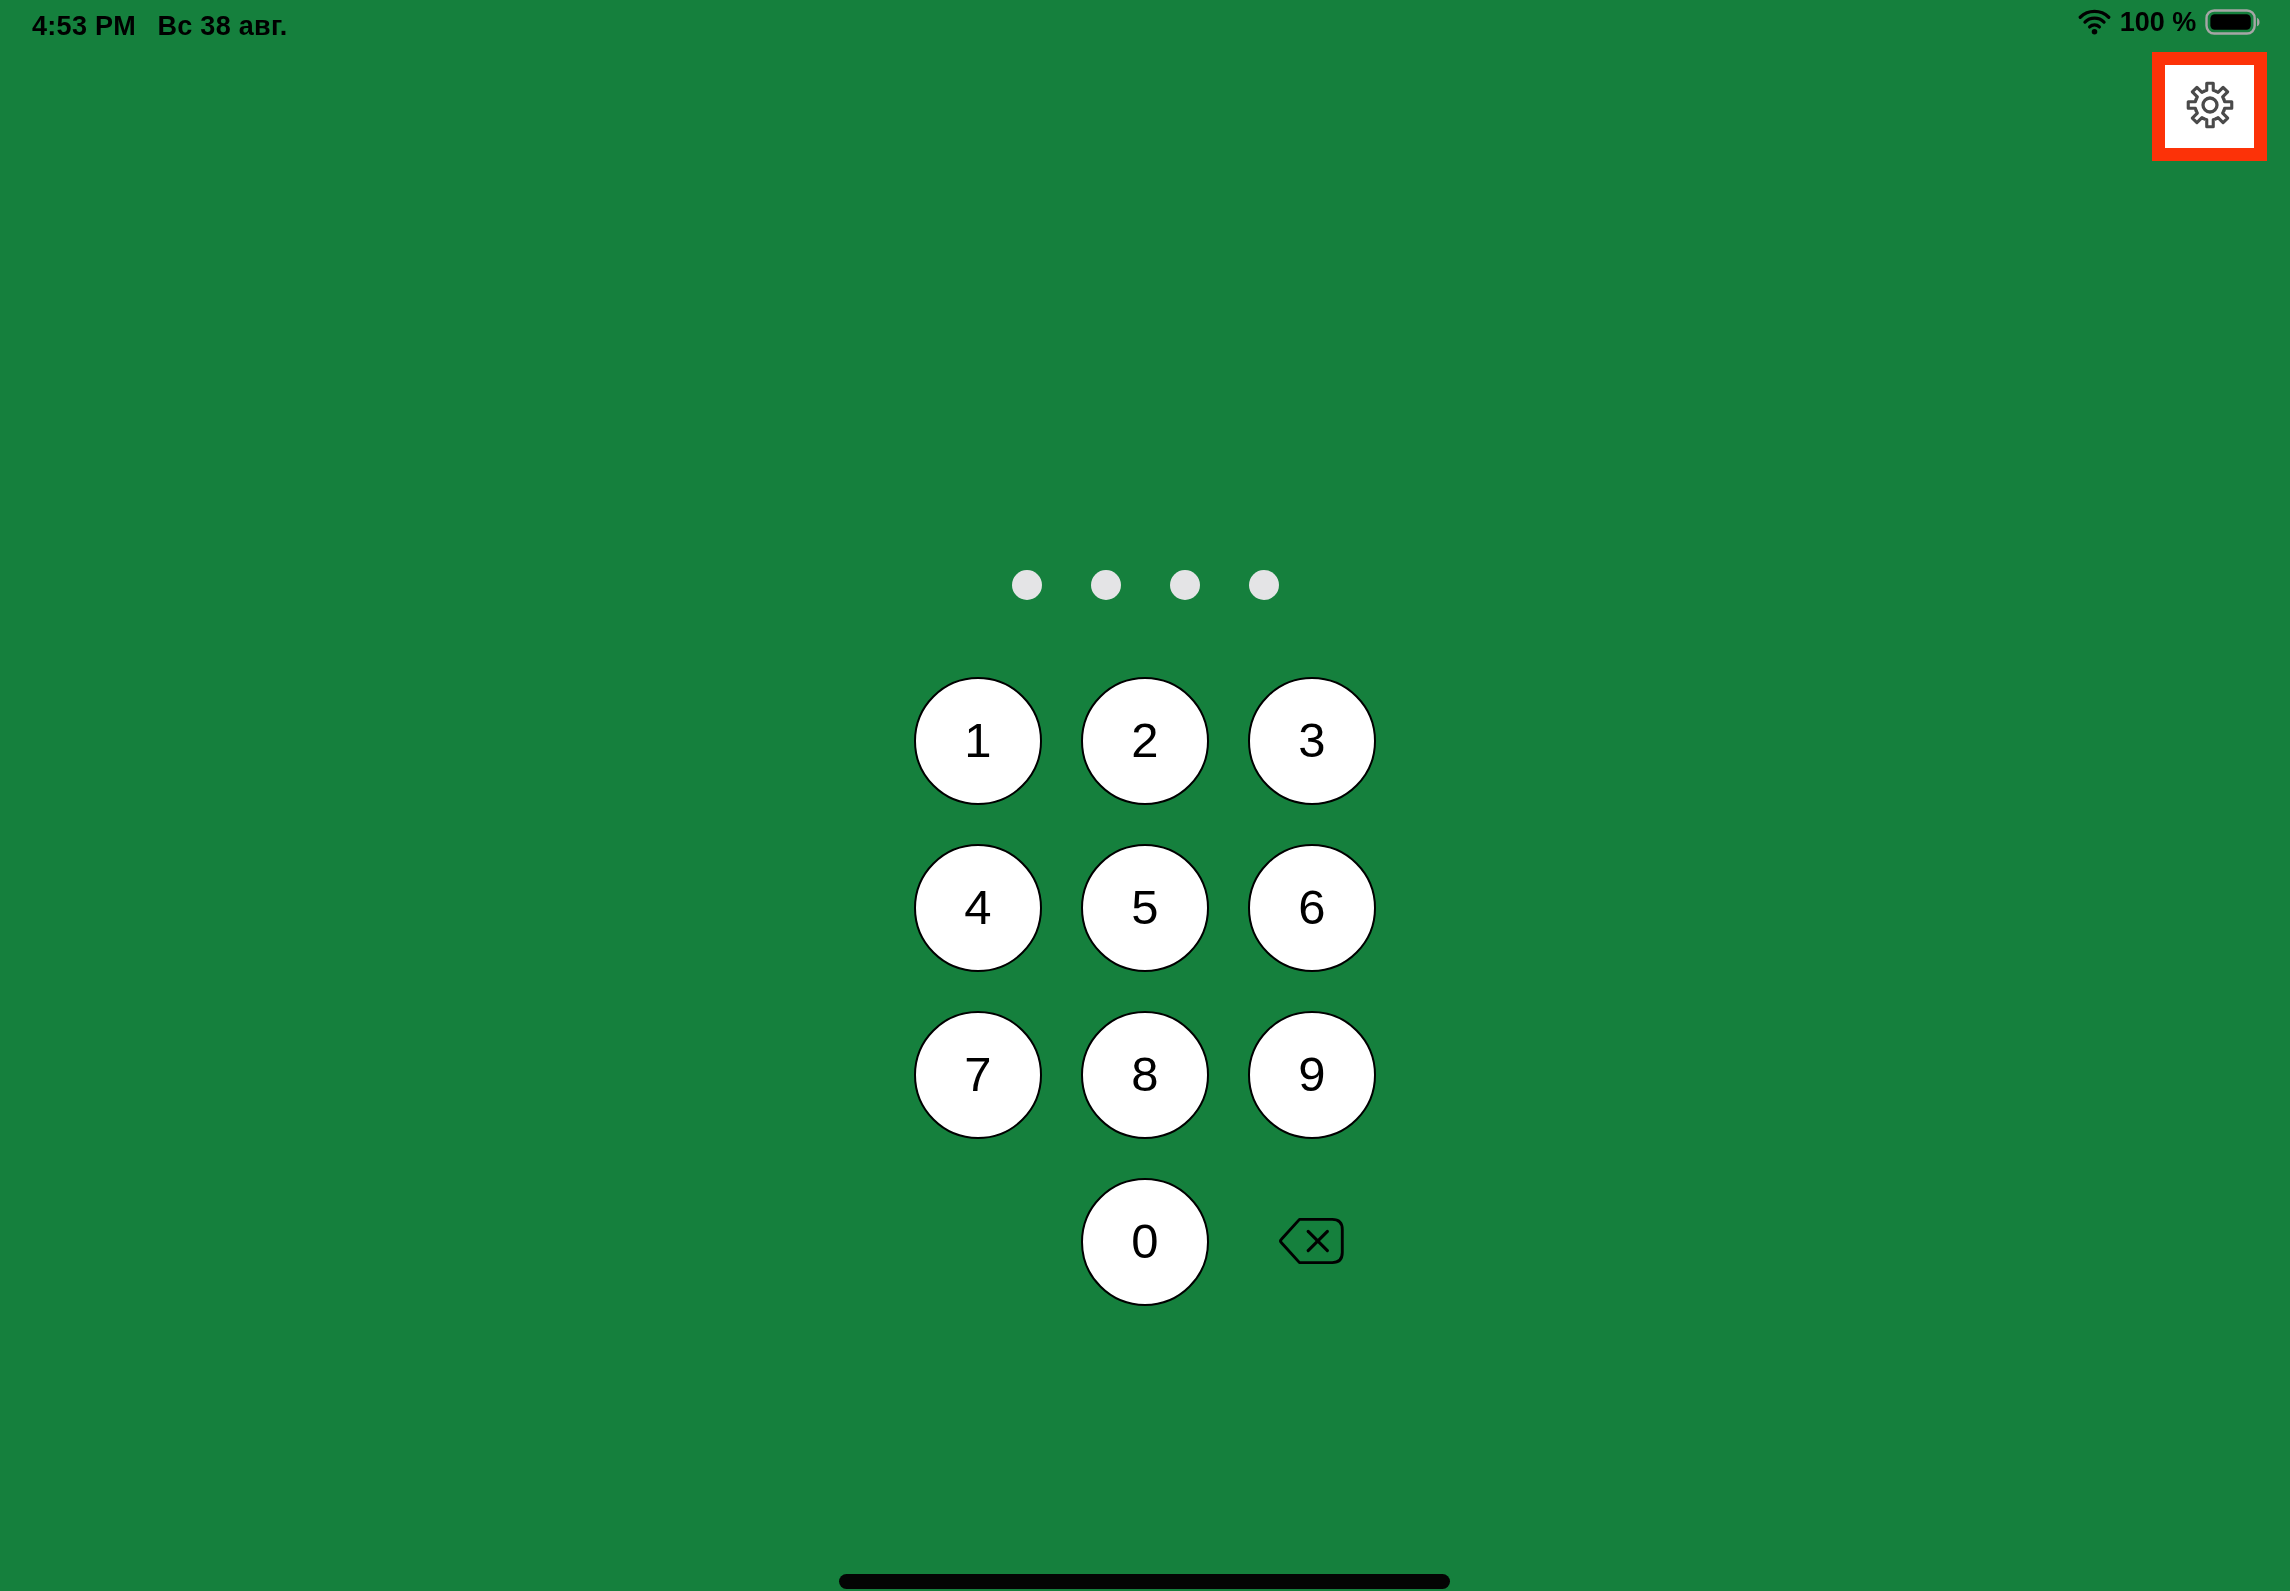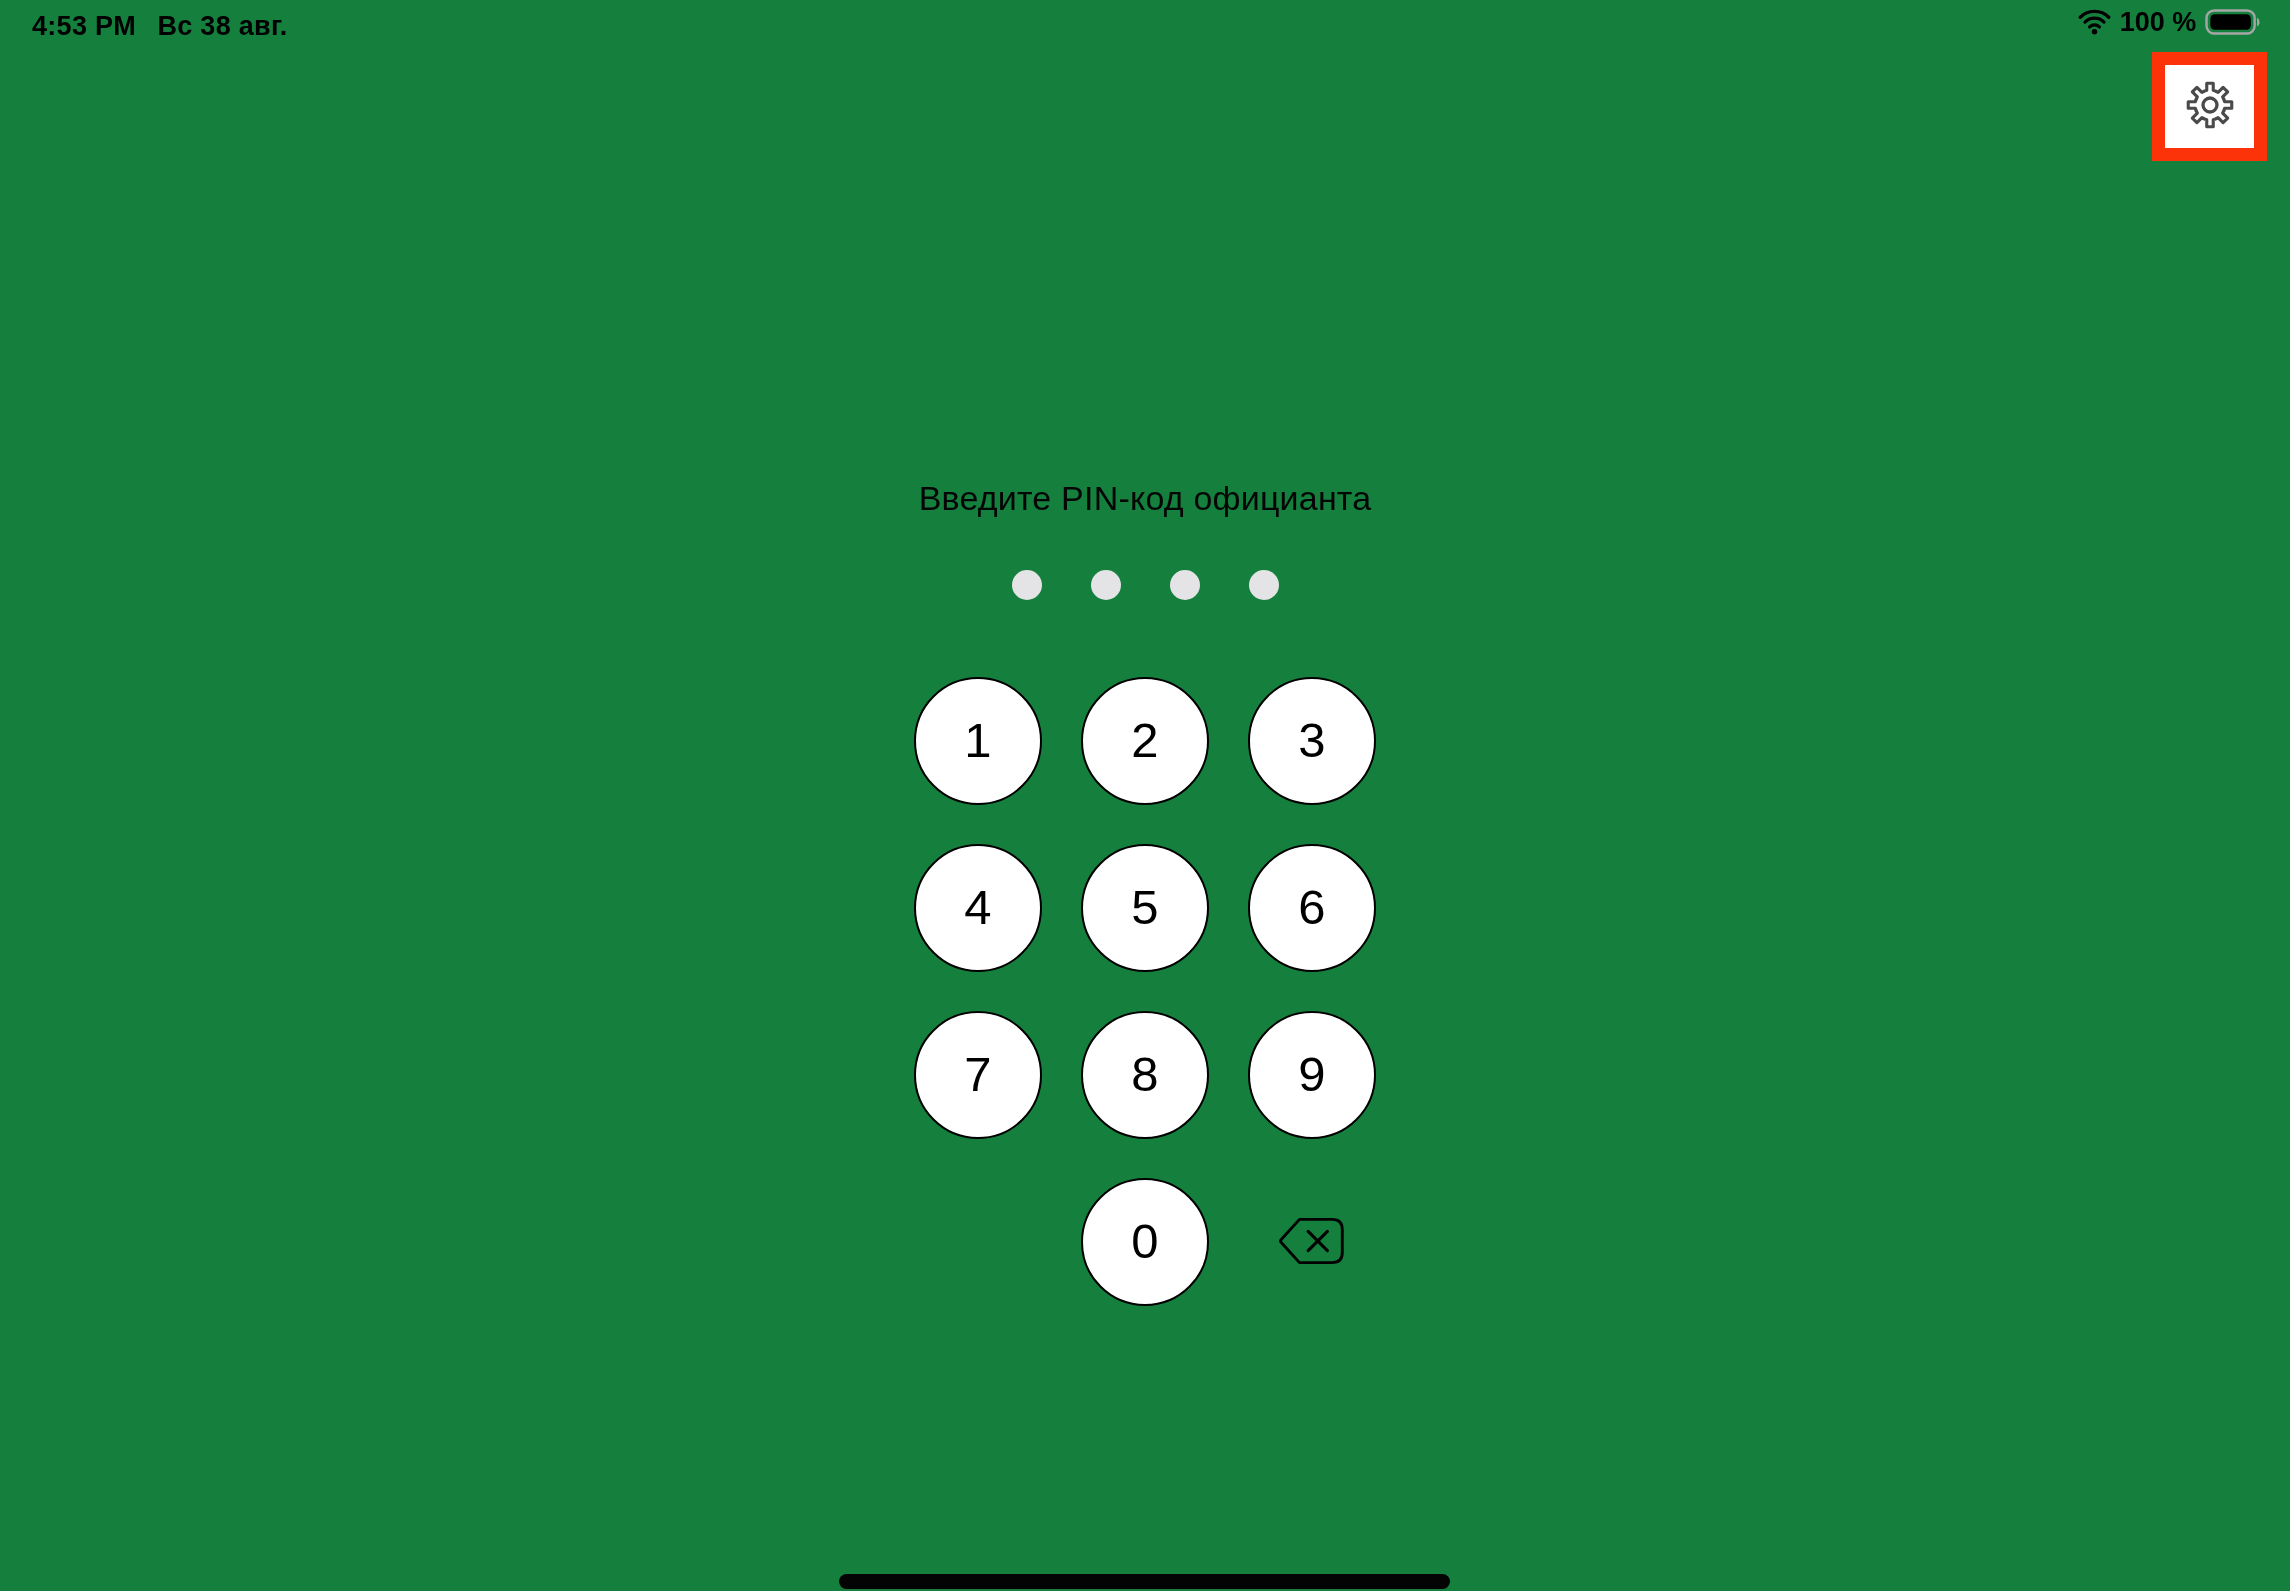--- a/index.html
+++ b/index.html
@@ -130,21 +130,20 @@
             <use href="#tooth" transform="rotate(225)"></use>
             <use href="#tooth" transform="rotate(270)"></use>
             <use href="#tooth" transform="rotate(315)"></use>
             <circle cx="0" cy="0" r="7" stroke-width="3.3"></circle>
           </g>
         </svg>
       </span>
     </button>
   </div>
 
-  <div class="pin-title">Введите PIN-код официанта</div>
 
   <div class="pin-dots">
     <div class="pin-dot"></div>
     <div class="pin-dot"></div>
     <div class="pin-dot"></div>
     <div class="pin-dot"></div>
   </div>
 
   <div class="keypad">
     <button class="key">1</button>

